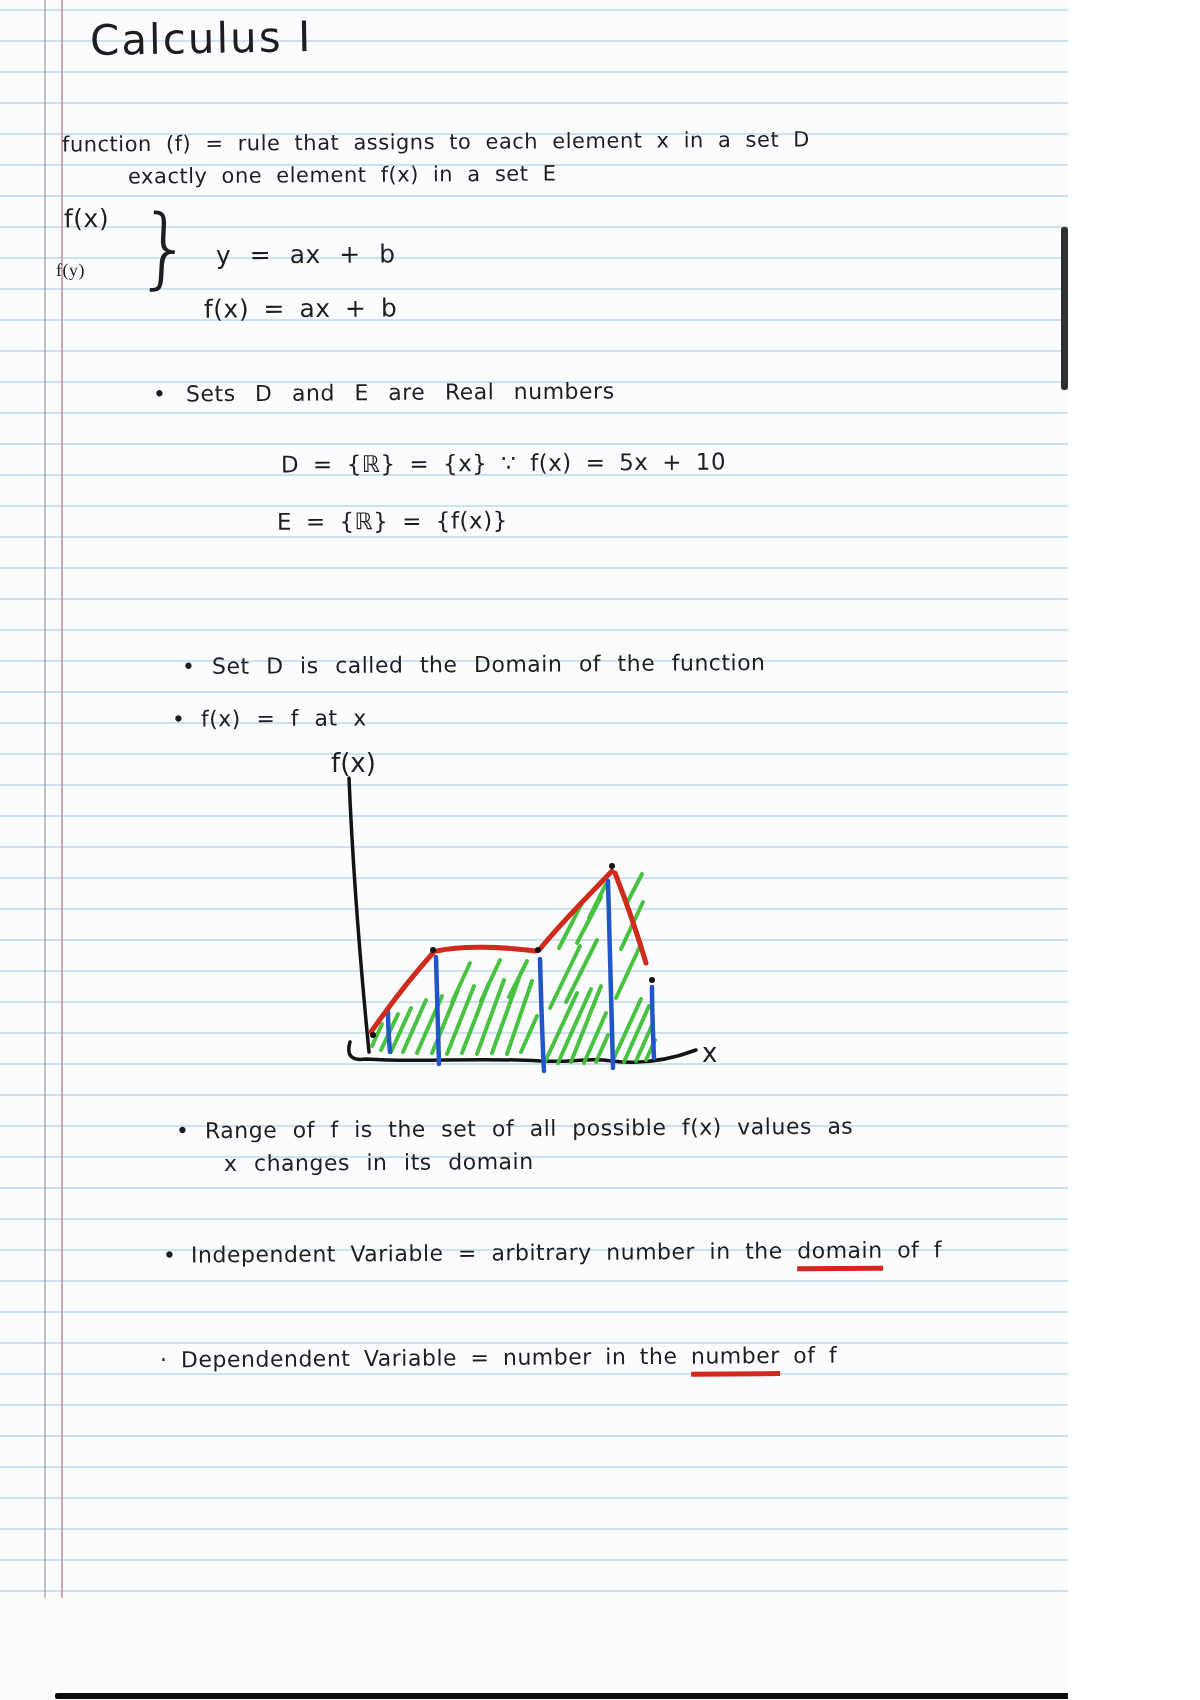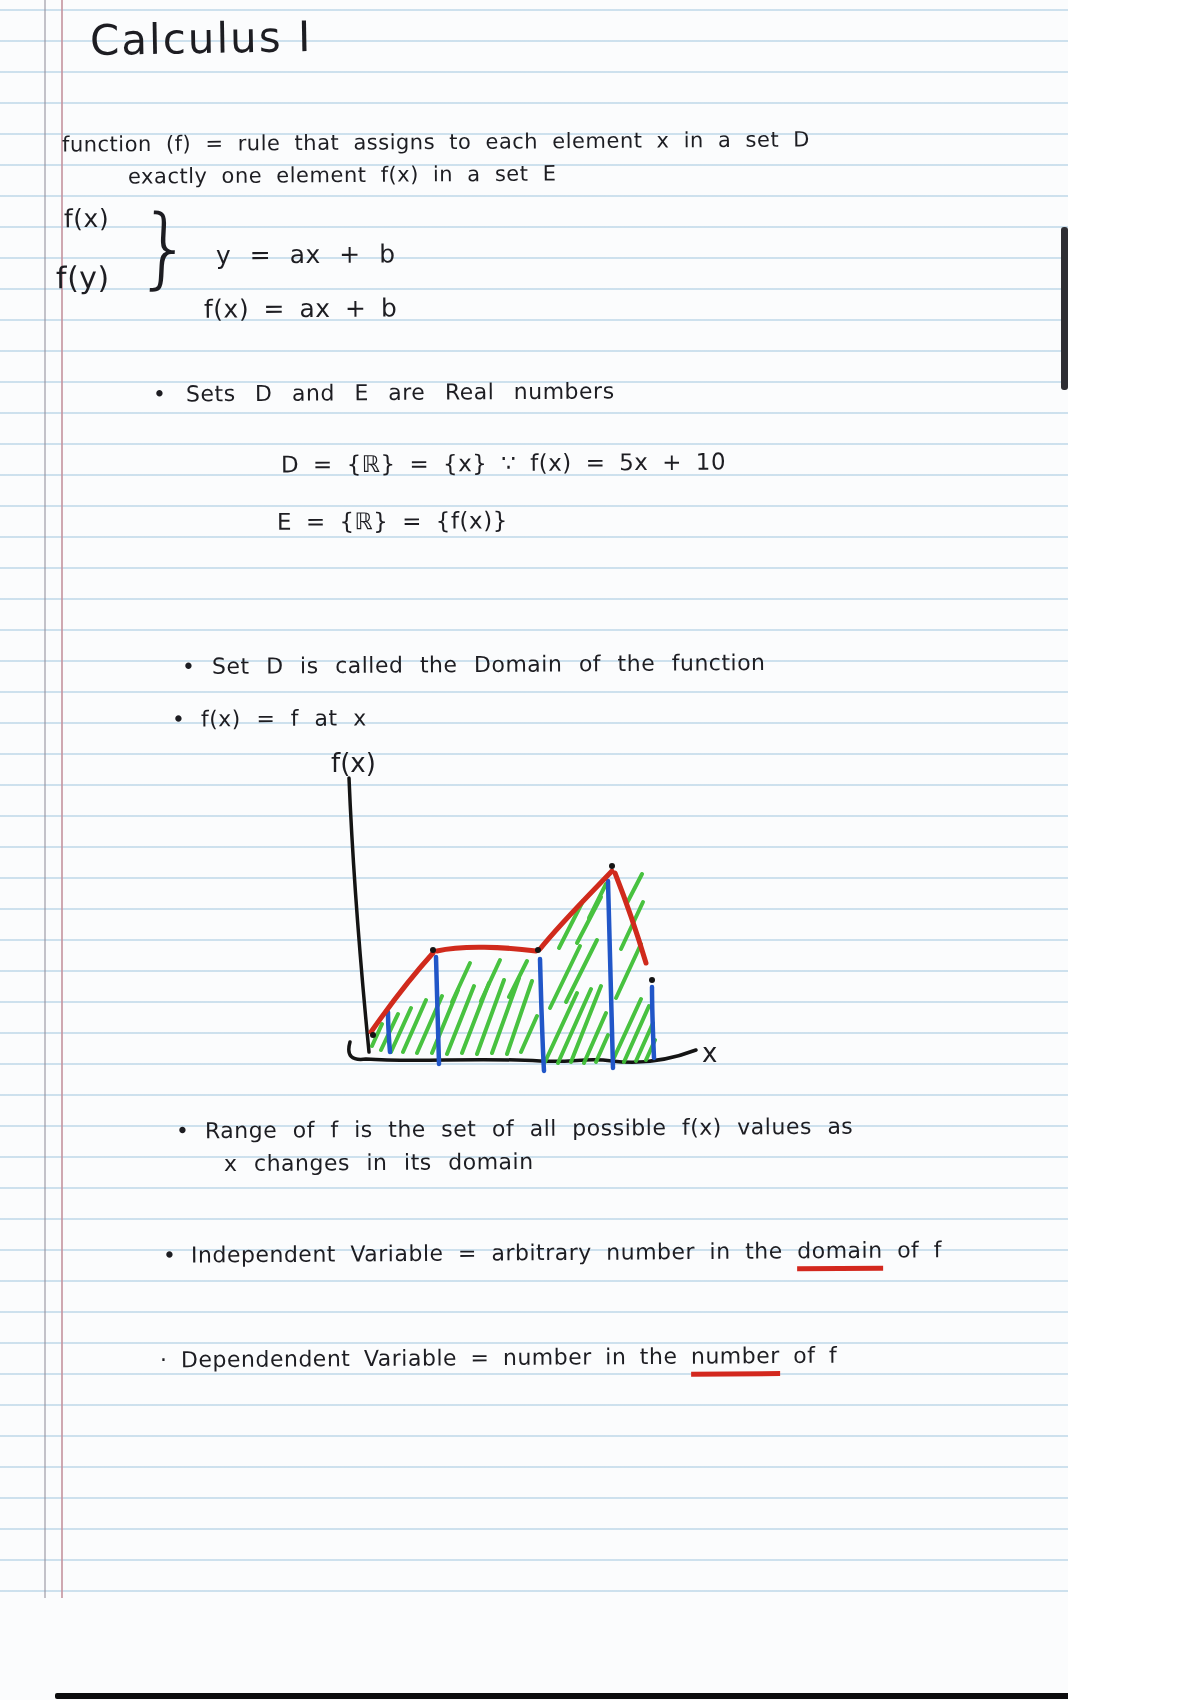--- a/index.html
+++ b/index.html
@@ -33,21 +33,21 @@
     position:absolute;
     color:#1d1d22;
     white-space:nowrap;
     letter-spacing:.5px;
     transform:rotate(-.4deg);
   }
   .title{left:90px;top:14px;font-size:42px;letter-spacing:2px;transform:rotate(-1deg);}
   .def1{left:62px;top:130px;font-size:21px;word-spacing:7px;}
   .def2{left:128px;top:163px;font-size:21px;word-spacing:7px;}
   .fx{left:64px;top:204px;font-size:25px;}
-  .fy{left:56px;top:260px;font-size:30px;}
+  .fy{left:56px;top:260px;font-size:18px;font-family:Liberation Serif, serif;}
   .brace{left:137px;top:196px;font-size:88px;font-weight:300;transform:rotate(3deg);}
   .eq1{left:216px;top:240px;font-size:25px;word-spacing:10px;}
   .eq2{left:204px;top:294px;font-size:25px;word-spacing:6px;}
   .sets{left:153px;top:380px;font-size:22px;word-spacing:12px;}
   .setd{left:281px;top:450px;font-size:23px;word-spacing:6px;}
   .sete{left:277px;top:508px;font-size:23px;word-spacing:6px;}
   .domaindef{left:182px;top:652px;font-size:22px;word-spacing:9px;}
   .fatx{left:172px;top:706px;font-size:22px;word-spacing:8px;}
   .range1{left:176px;top:1116px;font-size:22px;word-spacing:8px;}
   .range2{left:224px;top:1150px;font-size:22px;word-spacing:9px;}

